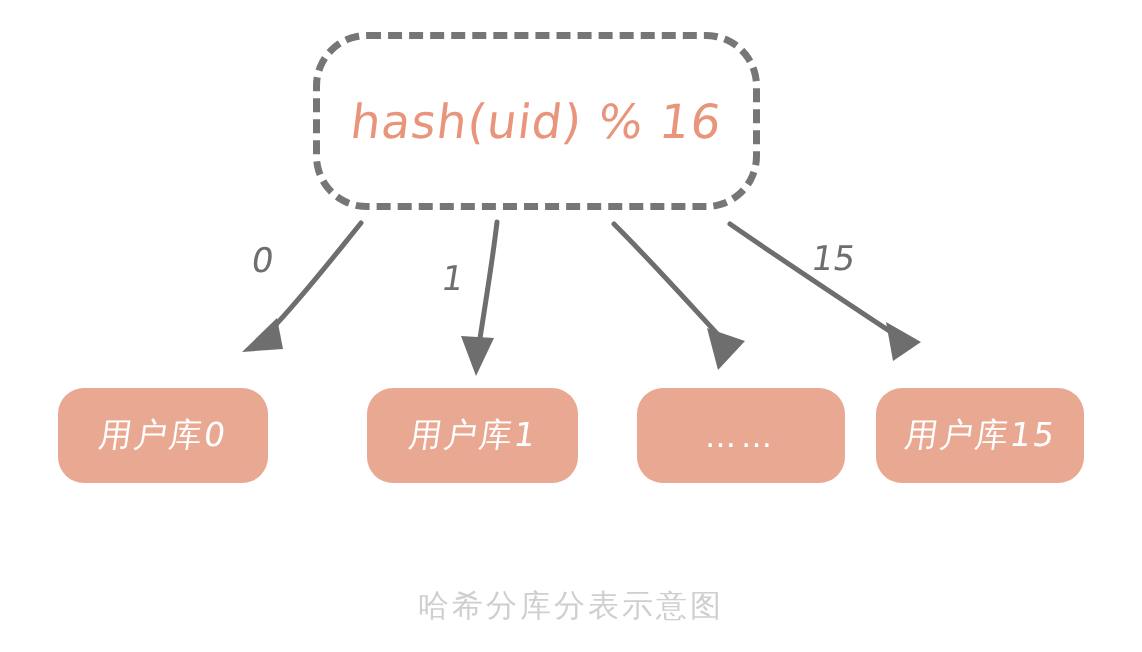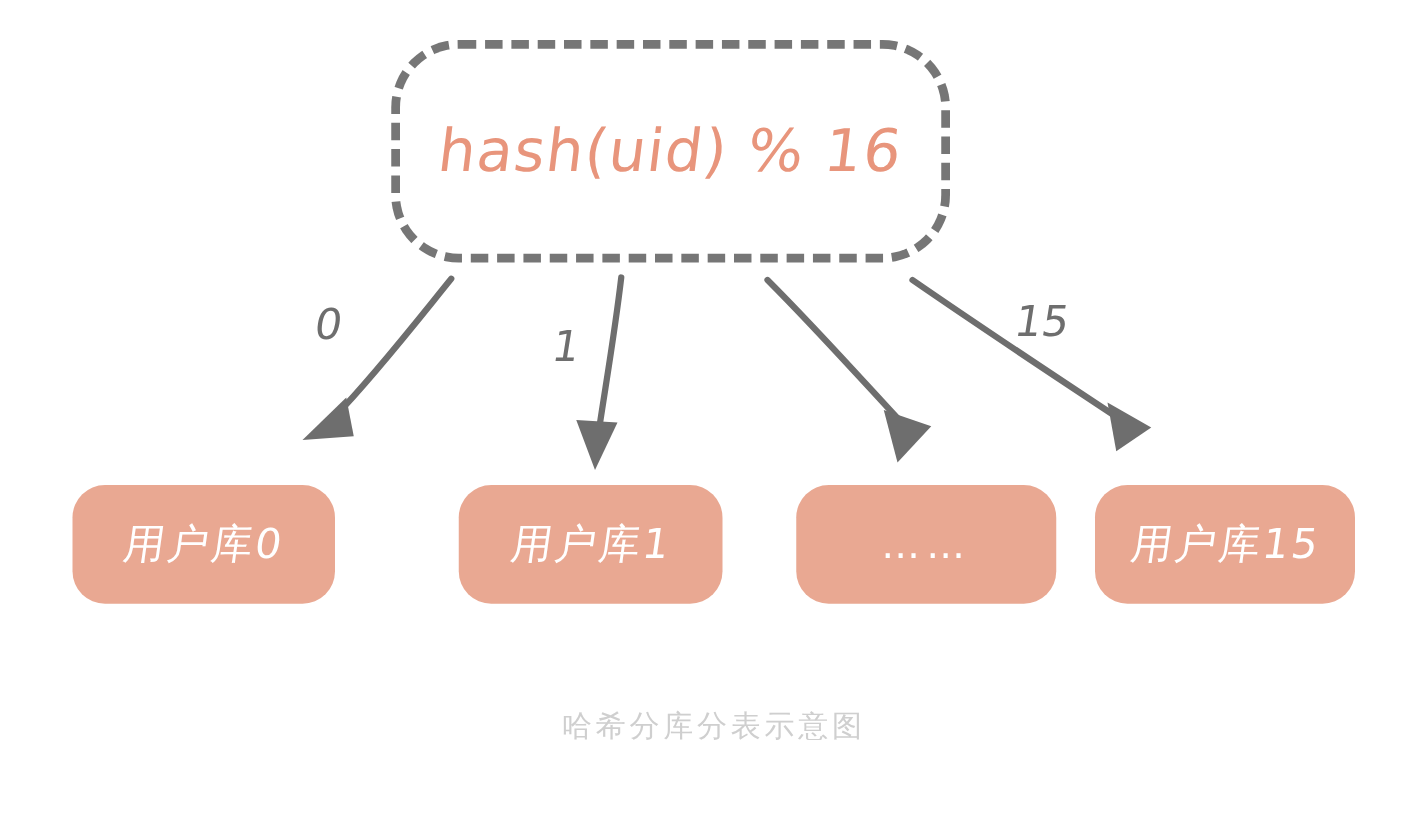--- a/index.html
+++ b/index.html
@@ -91,25 +91,25 @@
   }
   .box-0  { left: 58px;  width: 210px; }
   .box-1  { left: 367px; width: 211px; }
   .box-el { left: 637px; width: 208px; }
   .box-15 { left: 876px; width: 208px; }
 
   
   .caption {
     position: absolute;
     left: 0;
-    top: 565px;
+    top: 585px;
     width: 1142px;
     text-align: center;
     font-family: "DejaVu Sans", sans-serif;
-    font-size: 24px;
+    font-size: 31px;
     color: #cfcfcf;
     letter-spacing: 3px;
   }
 </style>
 </head>
 <body>
 
 <div id="canvas">
 
   <div class="hash-box">

